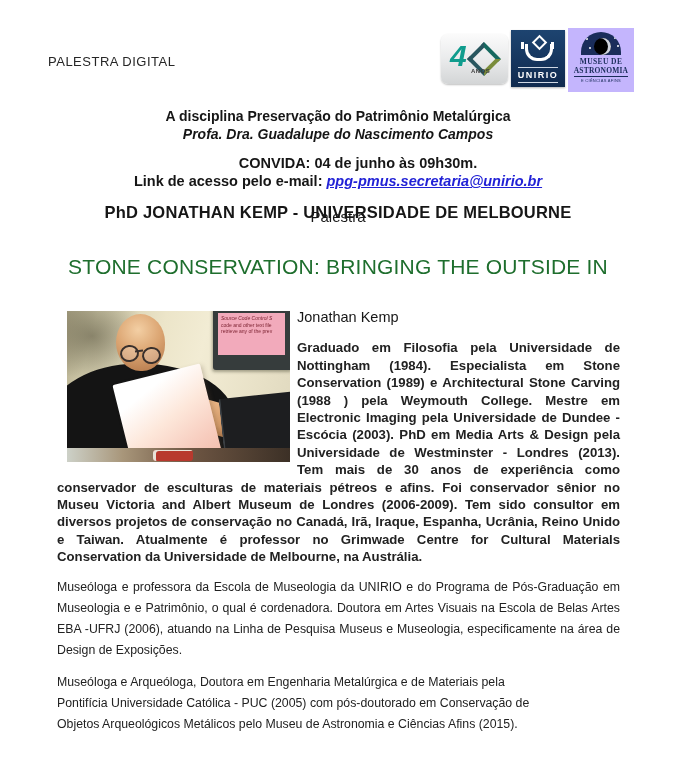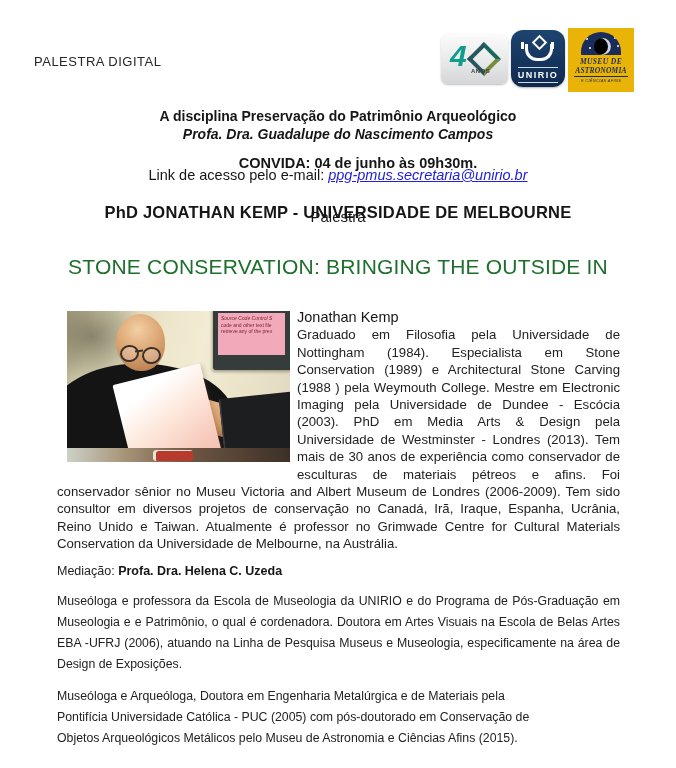--- a/index.html
+++ b/index.html
@@ -3,69 +3,69 @@
 <meta charset="utf-8">
 <style>
   html,body{margin:0;padding:0;}
   body{
     width:676px;height:768px;background:#ffffff;position:relative;
     font-family:"Liberation Sans","DejaVu Sans",sans-serif;color:#1f1f1f;
     -webkit-font-smoothing:antialiased;overflow:hidden;
   }
   .abs{position:absolute;}
   
-  .top-label{left:34px;top:54px;font-size:13px;letter-spacing:.5px;color:#262626;}
+  .top-label{left:48px;top:54px;font-size:13px;letter-spacing:.5px;color:#262626;}
   .logos{left:441px;top:28px;display:flex;align-items:flex-start;gap:3px;}
   .tile-anos{width:67px;height:50px;margin-top:6px;border-radius:7px;
     background:linear-gradient(180deg,#fbfbfb 0%,#e8e9ea 55%,#d3d5d6 100%);
     box-shadow:0 1px 2px rgba(0,0,0,.25);position:relative;}
   .anos-4{position:absolute;left:9px;top:7px;font-size:30px;font-weight:bold;color:#0f9c8d;
     font-style:italic;line-height:30px;}
   .anos-0{position:absolute;left:31px;top:13px;width:16px;height:16px;border:4px solid #28565e;
     transform:rotate(45deg);border-right-color:#7a8c3a;border-top-color:#16695f;}
   .anos-txt{position:absolute;left:30px;top:34px;font-size:6px;font-weight:bold;color:#3c3c3c;letter-spacing:.5px;}
-  .tile-unirio{width:54px;height:57px;border-radius:12px;margin-top:2px;
+  .tile-unirio{width:54px;height:57px;border-radius:0;margin-top:2px;
     background:linear-gradient(180deg,#1d4470 0%,#15345c 60%,#102a4e 100%);
     box-shadow:0 1px 2px rgba(0,0,0,.3);position:relative;}
   .u-diamond{position:absolute;left:23px;top:7px;width:7px;height:7px;border:2px solid #fff;transform:rotate(45deg);}
   .u-cup{position:absolute;left:14px;top:14px;width:22px;height:14px;border:3px solid #fff;border-top:none;
     border-radius:0 0 12px 12px;}
   .u-stub-l{position:absolute;left:10px;top:12px;width:3px;height:7px;background:#fff;}
   .u-stub-r{position:absolute;left:40px;top:12px;width:3px;height:7px;background:#fff;}
   .u-line{position:absolute;left:7px;top:37px;right:7px;height:1px;background:#cfd8e4;}
   .u-name{position:absolute;left:0;right:0;top:40px;text-align:center;color:#ffffff;font-size:9px;
     letter-spacing:1.5px;font-weight:bold;}
   .u-line2{position:absolute;left:7px;top:52px;right:7px;height:1px;background:#cfd8e4;}
-  .tile-mast{width:66px;height:64px;background:#eab308;position:relative;font-style:italic;}
+  .tile-mast{width:66px;height:64px;background:#c4b5fd;position:relative;}
   .dome{position:absolute;left:13px;top:4px;width:40px;height:23px;border-radius:22px 22px 0 0;
     background:#1a2d5a;overflow:hidden;}
   .dome-hole{position:absolute;left:13px;top:6px;width:17px;height:17px;border-radius:50%;background:#000;
     box-shadow:inset -3px 0 0 #cfd4de;}
   .star{position:absolute;width:2px;height:2px;border-radius:50%;background:#fff;}
   .mast-t1{position:absolute;left:0;right:0;top:29px;text-align:center;font-family:"Liberation Serif",serif;
     font-size:7.5px;font-weight:bold;color:#1a2d5a;letter-spacing:.4px;}
   .mast-t2{position:absolute;left:0;right:0;top:38px;text-align:center;font-family:"Liberation Serif",serif;
     font-size:7.5px;font-weight:bold;color:#1a2d5a;letter-spacing:.2px;}
   .mast-rule{position:absolute;left:6px;right:6px;top:48px;height:1px;background:#1a2d5a;}
   .mast-t3{position:absolute;left:0;right:0;top:50px;text-align:center;font-size:4px;color:#1a2d5a;letter-spacing:.3px;}
   
   .cline{left:0;right:0;text-align:center;color:#161616;}
   .h-line1{top:108px;font-size:14px;font-weight:bold;}
   .h-line2{top:126px;font-size:14px;font-weight:bold;font-style:italic;}
   .h-convida{top:155px;font-size:14.5px;font-weight:bold;padding-left:40px;}
-  .h-link{top:167px;font-size:14.5px;font-weight:normal;}
+  .h-link{top:173px;font-size:14.5px;font-weight:bold;}
   .h-link a{color:#2121d6;font-style:italic;text-decoration:underline;}
   .h-speaker{top:203px;font-size:16.5px;font-weight:bold;letter-spacing:.2px;}
   .h-palestra{top:208px;font-size:15px;}
   .h-title{top:255px;font-size:21px;font-weight:normal;color:#1e6e2d;letter-spacing:.2px;}
   
   .content{left:57px;top:300px;width:563px;font-size:13.2px;line-height:17.4px;color:#222;}
   .bio-name{font-size:14.5px;font-weight:normal;padding-top:9px;color:#161616;}
   p{margin:0;}
-  .bio-para{text-align:justify;}
+  .bio-para{margin-top:13px;text-align:justify;font-weight:bold;}
   .sec-head{margin-top:9px;font-size:12.5px;line-height:18px;}
   .sec-head b{color:#161616;}
   .sec-para{margin-top:11px;font-size:12.3px;line-height:21px;text-align:justify;}
   .sec-para.org{margin-top:11px;width:487px;text-align:left;}
   .org-head{margin-top:19px;}
   
   .photo{float:left;width:223px;height:151px;margin:11px 7px 4px 10px;position:relative;overflow:hidden;
     background:linear-gradient(105deg,#a9a284 0%,#cfc9a9 12%,#ece5c9 38%,#f2ecd4 55%,#e8e1c7 80%,#ded7bd 100%);}
   .ph{position:absolute;}
   .shadow-tl{left:-30px;top:-20px;width:110px;height:90px;border-radius:50%;
@@ -127,21 +127,21 @@
       <span class="star" style="left:8px;top:15px;"></span>
       <span class="dome-hole"></span>
     </span>
     <span class="mast-t1">MUSEU DE</span>
     <span class="mast-t2">ASTRONOMIA</span>
     <span class="mast-rule"></span>
     <span class="mast-t3">E CIÊNCIAS AFINS</span>
   </div>
 </div>
 
-<div class="abs cline h-line1">A disciplina Preservação do Patrimônio Arqueológico</div>
+<div class="abs cline h-line1">A disciplina Preservação do Patrimônio Metalúrgica</div>
 <div class="abs cline h-line2">Profa. Dra. Guadalupe do Nascimento Campos</div>
 <div class="abs cline h-convida">CONVIDA: 04 de junho às 09h30m.</div>
 <div class="abs cline h-link"><span>Link de acesso pelo e-mail: </span><a href="mailto:ppg-pmus.secretaria@unirio.br">ppg-pmus.secretaria@unirio.br</a></div>
 <div class="abs cline h-speaker">PhD JONATHAN KEMP - UNIVERSIDADE DE MELBOURNE</div>
 <div class="abs cline h-palestra">Palestra</div>
 <div class="abs cline h-title">STONE CONSERVATION: BRINGING THE OUTSIDE IN</div>
 
 <div class="abs content">
 
   <div class="photo">
@@ -162,19 +162,18 @@
     <div class="ph hand"></div>
     <div class="ph paper"></div>
     <div class="ph laptop"></div>
     <div class="ph table"></div>
     <div class="ph item-red"></div>
   </div>
 
   <div class="bio-name">Jonathan Kemp</div>
   <p class="bio-para">Graduado em Filosofia pela Universidade de Nottingham (1984). Especialista em Stone Conservation (1989) e Architectural Stone Carving (1988 ) pela Weymouth College. Mestre em Electronic Imaging pela Universidade de Dundee - Escócia (2003). PhD em Media Arts &amp; Design pela Universidade de Westminster - Londres (2013). Tem mais de 30 anos de experiência como conservador de esculturas de materiais pétreos e afins. Foi conservador sênior no Museu Victoria and Albert Museum de Londres (2006-2009). Tem sido consultor em diversos projetos de conservação no Canadá, Irã, Iraque, Espanha, Ucrânia, Reino Unido e Taiwan. Atualmente é professor no Grimwade Centre for Cultural Materials Conservation da Universidade de Melbourne, na Austrália.</p>
 
-  <p class="sec-head"><span>Mediação: </span><b>Profa. Dra. Helena C. Uzeda</b></p>
   <p class="sec-para">Museóloga e professora da Escola de Museologia da UNIRIO e do Programa de Pós-Graduação em Museologia e e Patrimônio, o qual é cordenadora. Doutora em Artes Visuais na Escola de Belas Artes EBA -UFRJ (2006), atuando na Linha de Pesquisa Museus e Museologia, especificamente na área de Design de Exposições.</p>
 
   <p class="sec-para org">Museóloga e Arqueóloga, Doutora em Engenharia Metalúrgica e de Materiais pela Pontifícia Universidade Católica - PUC (2005) com pós-doutorado em Conservação de Objetos Arqueológicos Metálicos pelo Museu de Astronomia e Ciências Afins (2015).</p>
 
   <div class="clear"></div>
 </div>
 
 </body></html>

